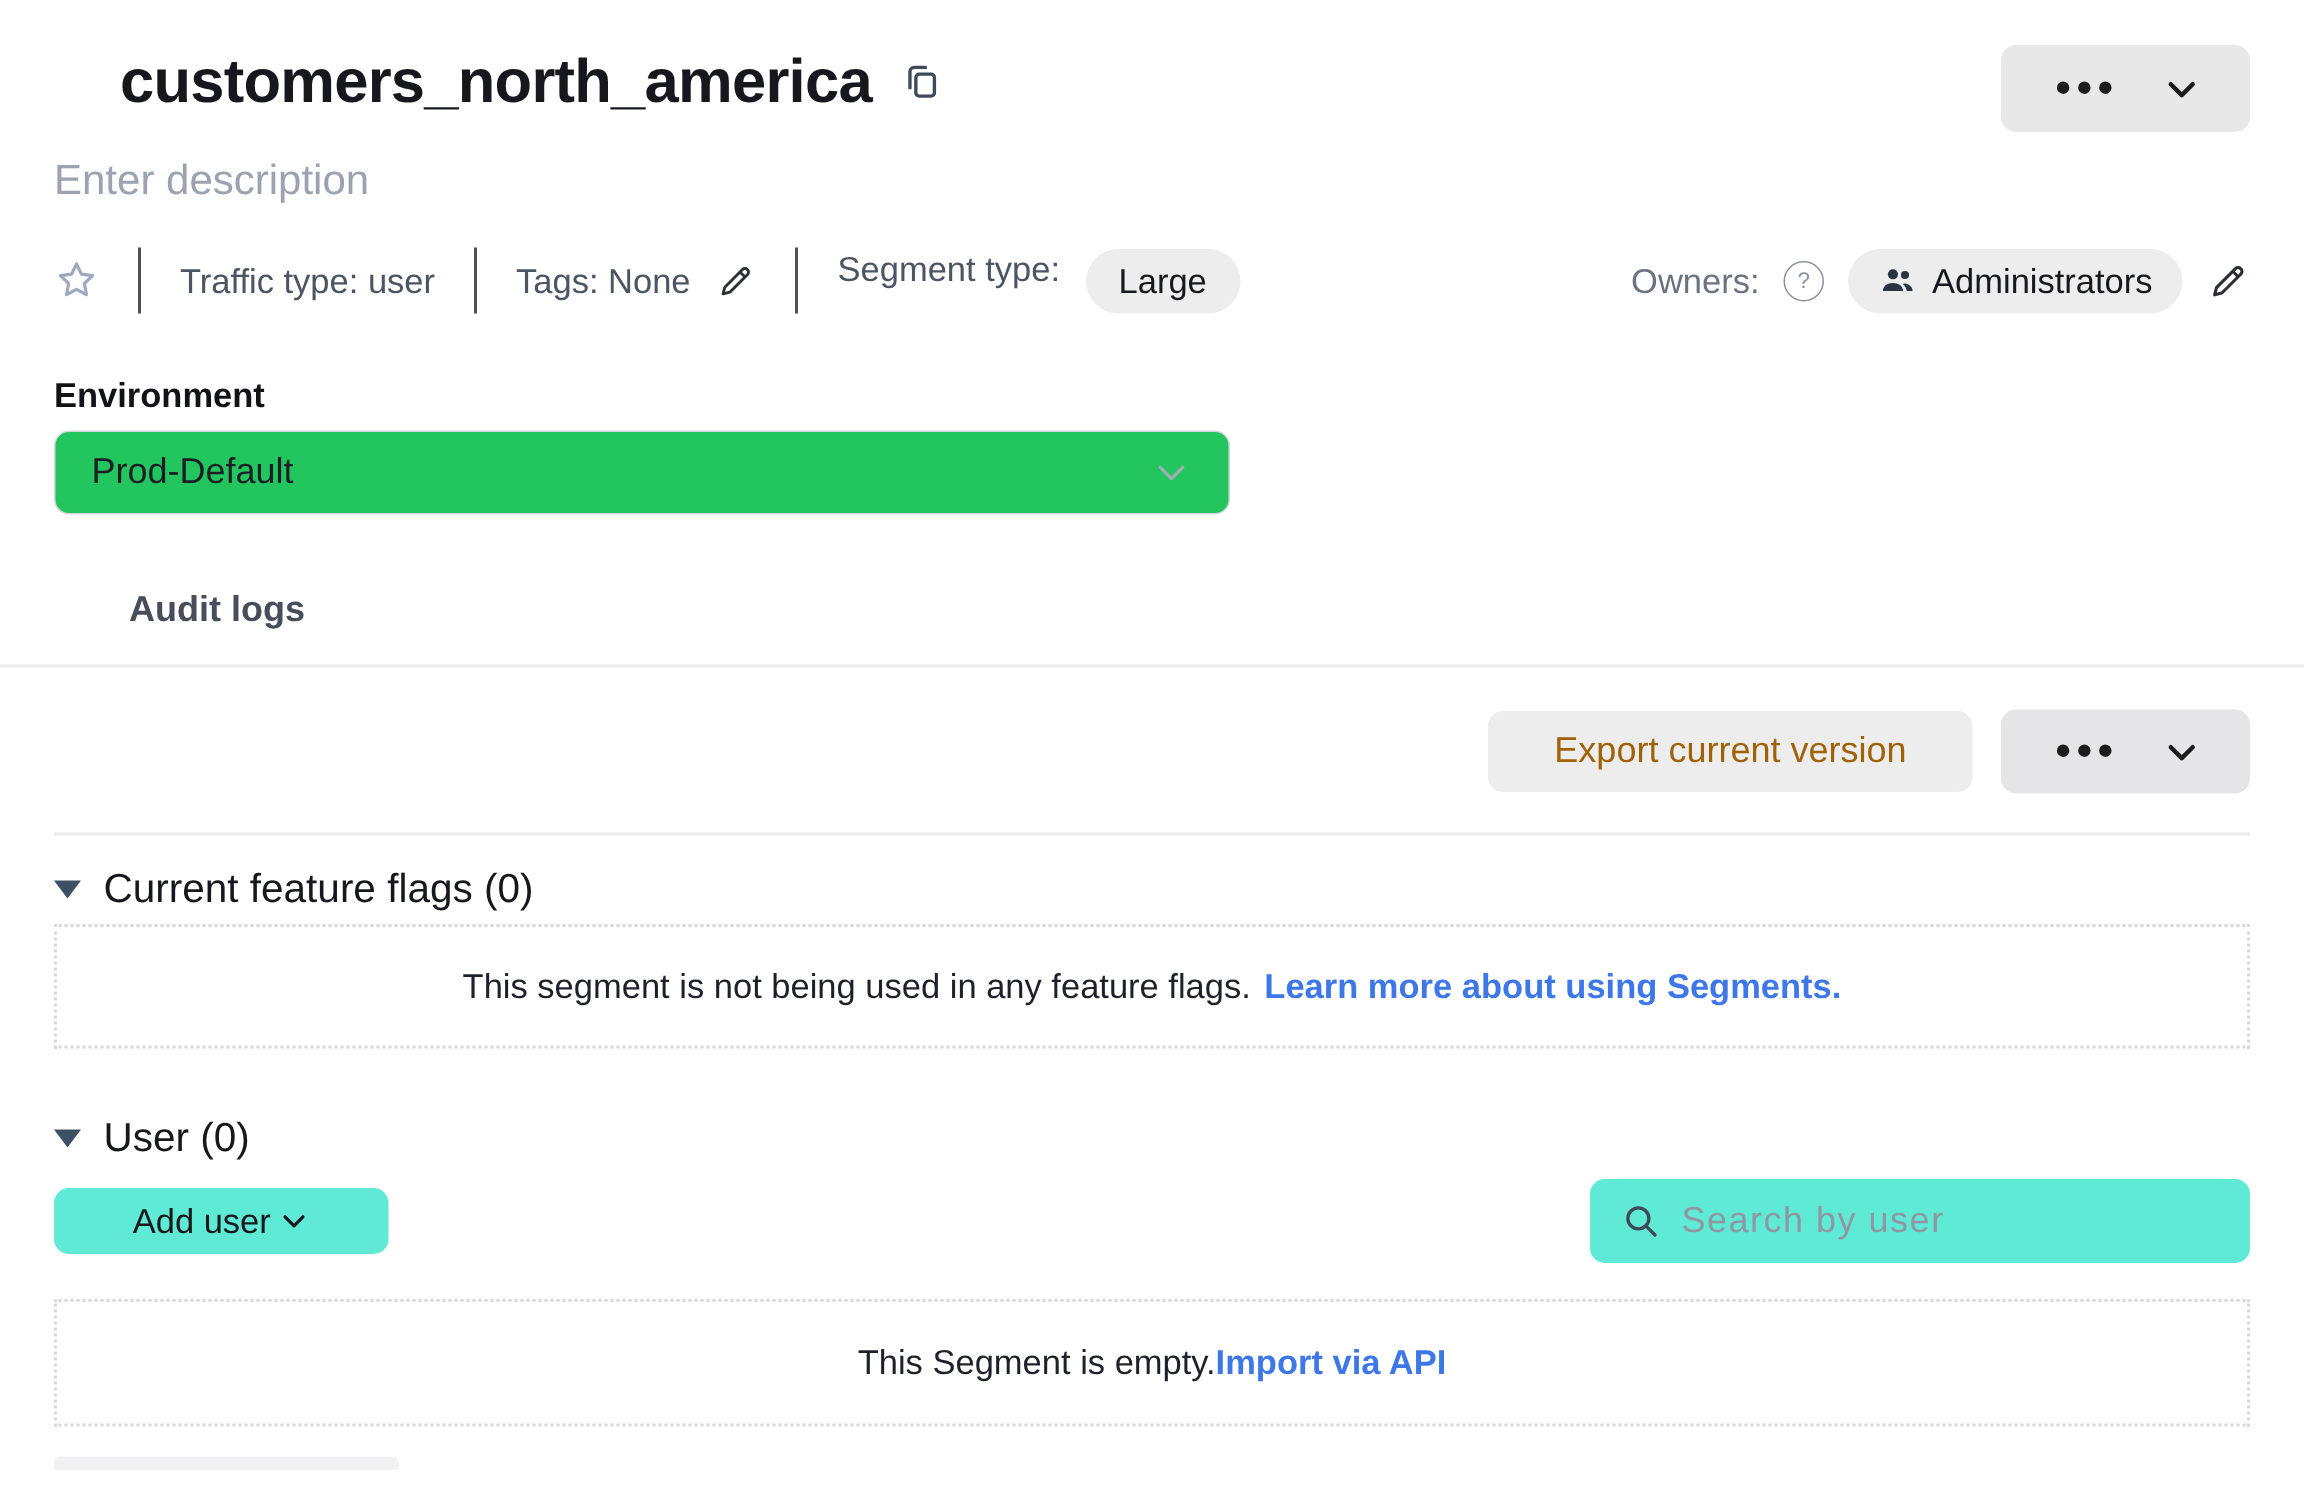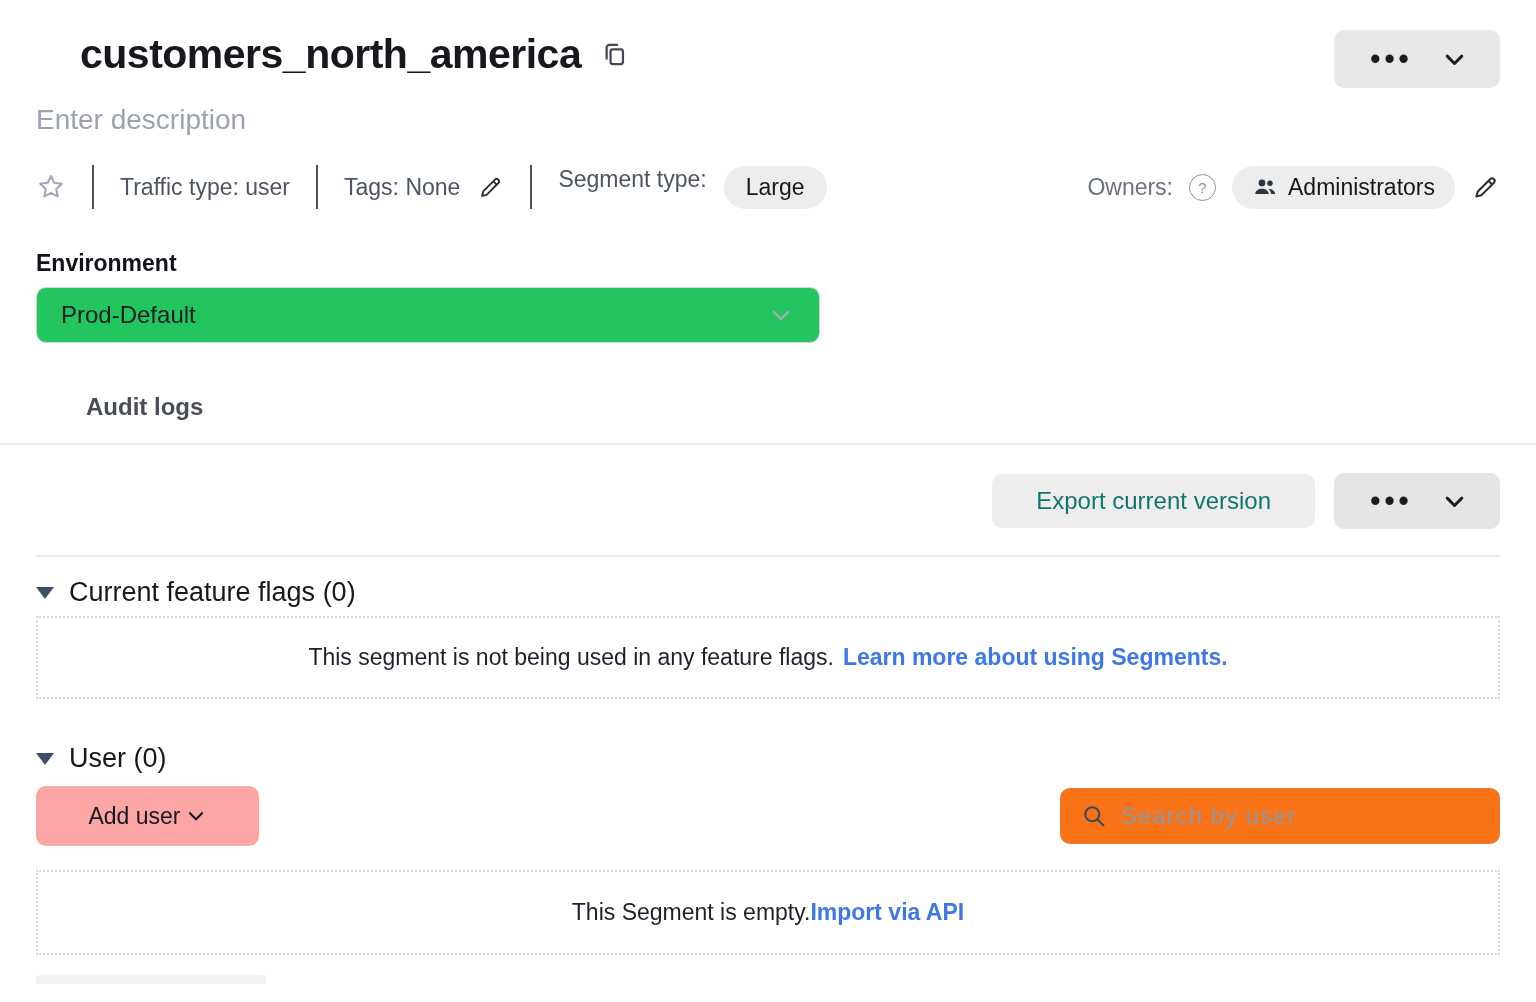--- a/index.html
+++ b/index.html
@@ -60,21 +60,21 @@
   .tab.inactive { font-weight: 600; color: #474e59; }
 
   
   .toolbar { margin-top: 28px; display: flex; align-items: center; }
   .btn-editing {
     height: 56px; padding: 0 26px; border: 2px solid #3b76e8; border-radius: 10px; background: #fff;
     display: flex; align-items: center; gap: 16px; font-size: 24px; color: #3b76e8; font-weight: 500;
     cursor: pointer; font-family: inherit;
   }
   .btn-export {
-    margin-left: auto; height: 54px; padding: 0 44px; background: #ededee; color: #0f766e;
+    margin-left: auto; height: 54px; padding: 0 44px; background: #ededee; color: #a16207;
     font-size: 24px; font-weight: 500; border: none; border-radius: 10px; font-family: inherit; cursor: default;
   }
   .btn-more2 {
     margin-left: 19px; width: 166px; height: 56px; background: #e5e5e7; border: none; border-radius: 10px;
     display: flex; align-items: center; justify-content: center; gap: 28px; cursor: pointer;
   }
   .divider { margin-top: 26px; height: 2px; background: #eaeaec; }
 
   
   .section-head {
@@ -88,26 +88,26 @@
     display: flex; align-items: center; justify-content: center; flex-wrap: wrap;
     font-size: 23px; color: #1d212a; padding: 10px 20px; text-align: center;
   }
   .dotted.second { margin-top: 24px; min-height: 85px; }
   .inline-link { color: #3d77e8; font-weight: 700; text-decoration: none; cursor: pointer; }
   .gap-left { margin-left: 9px; }
 
   
   .controls { margin-top: 12px; display: flex; align-items: center; }
   .btn-adduser {
-    width: 223px; height: 60px; background: #fca5a5; border: none; border-radius: 10px;
+    width: 223px; height: 44px; background: #5eead4; border: none; border-radius: 10px;
     display: flex; align-items: center; justify-content: center; gap: 4px;
     font-size: 23px; color: #16181d; cursor: pointer; font-family: inherit;
   }
   .search-box {
-    margin-left: auto; width: 440px; height: 56px; background: #f97316; border-radius: 10px;
+    margin-left: auto; width: 440px; height: 56px; background: #5eead4; border-radius: 10px;
     display: flex; align-items: center; padding: 0 10px 0 20px; gap: 13px;
   }
   .search-box input {
     border: none; background: transparent; outline: none; width: 100%;
     font-size: 24px; letter-spacing: 1px; color: #1d212a; font-family: inherit;
   }
   .search-box input::placeholder { color: #9097a3; }
 
   .bottom-stub { margin-top: 20px; width: 230px; height: 9px; background: #f2f2f4; border-radius: 4px 4px 0 0; }
 

